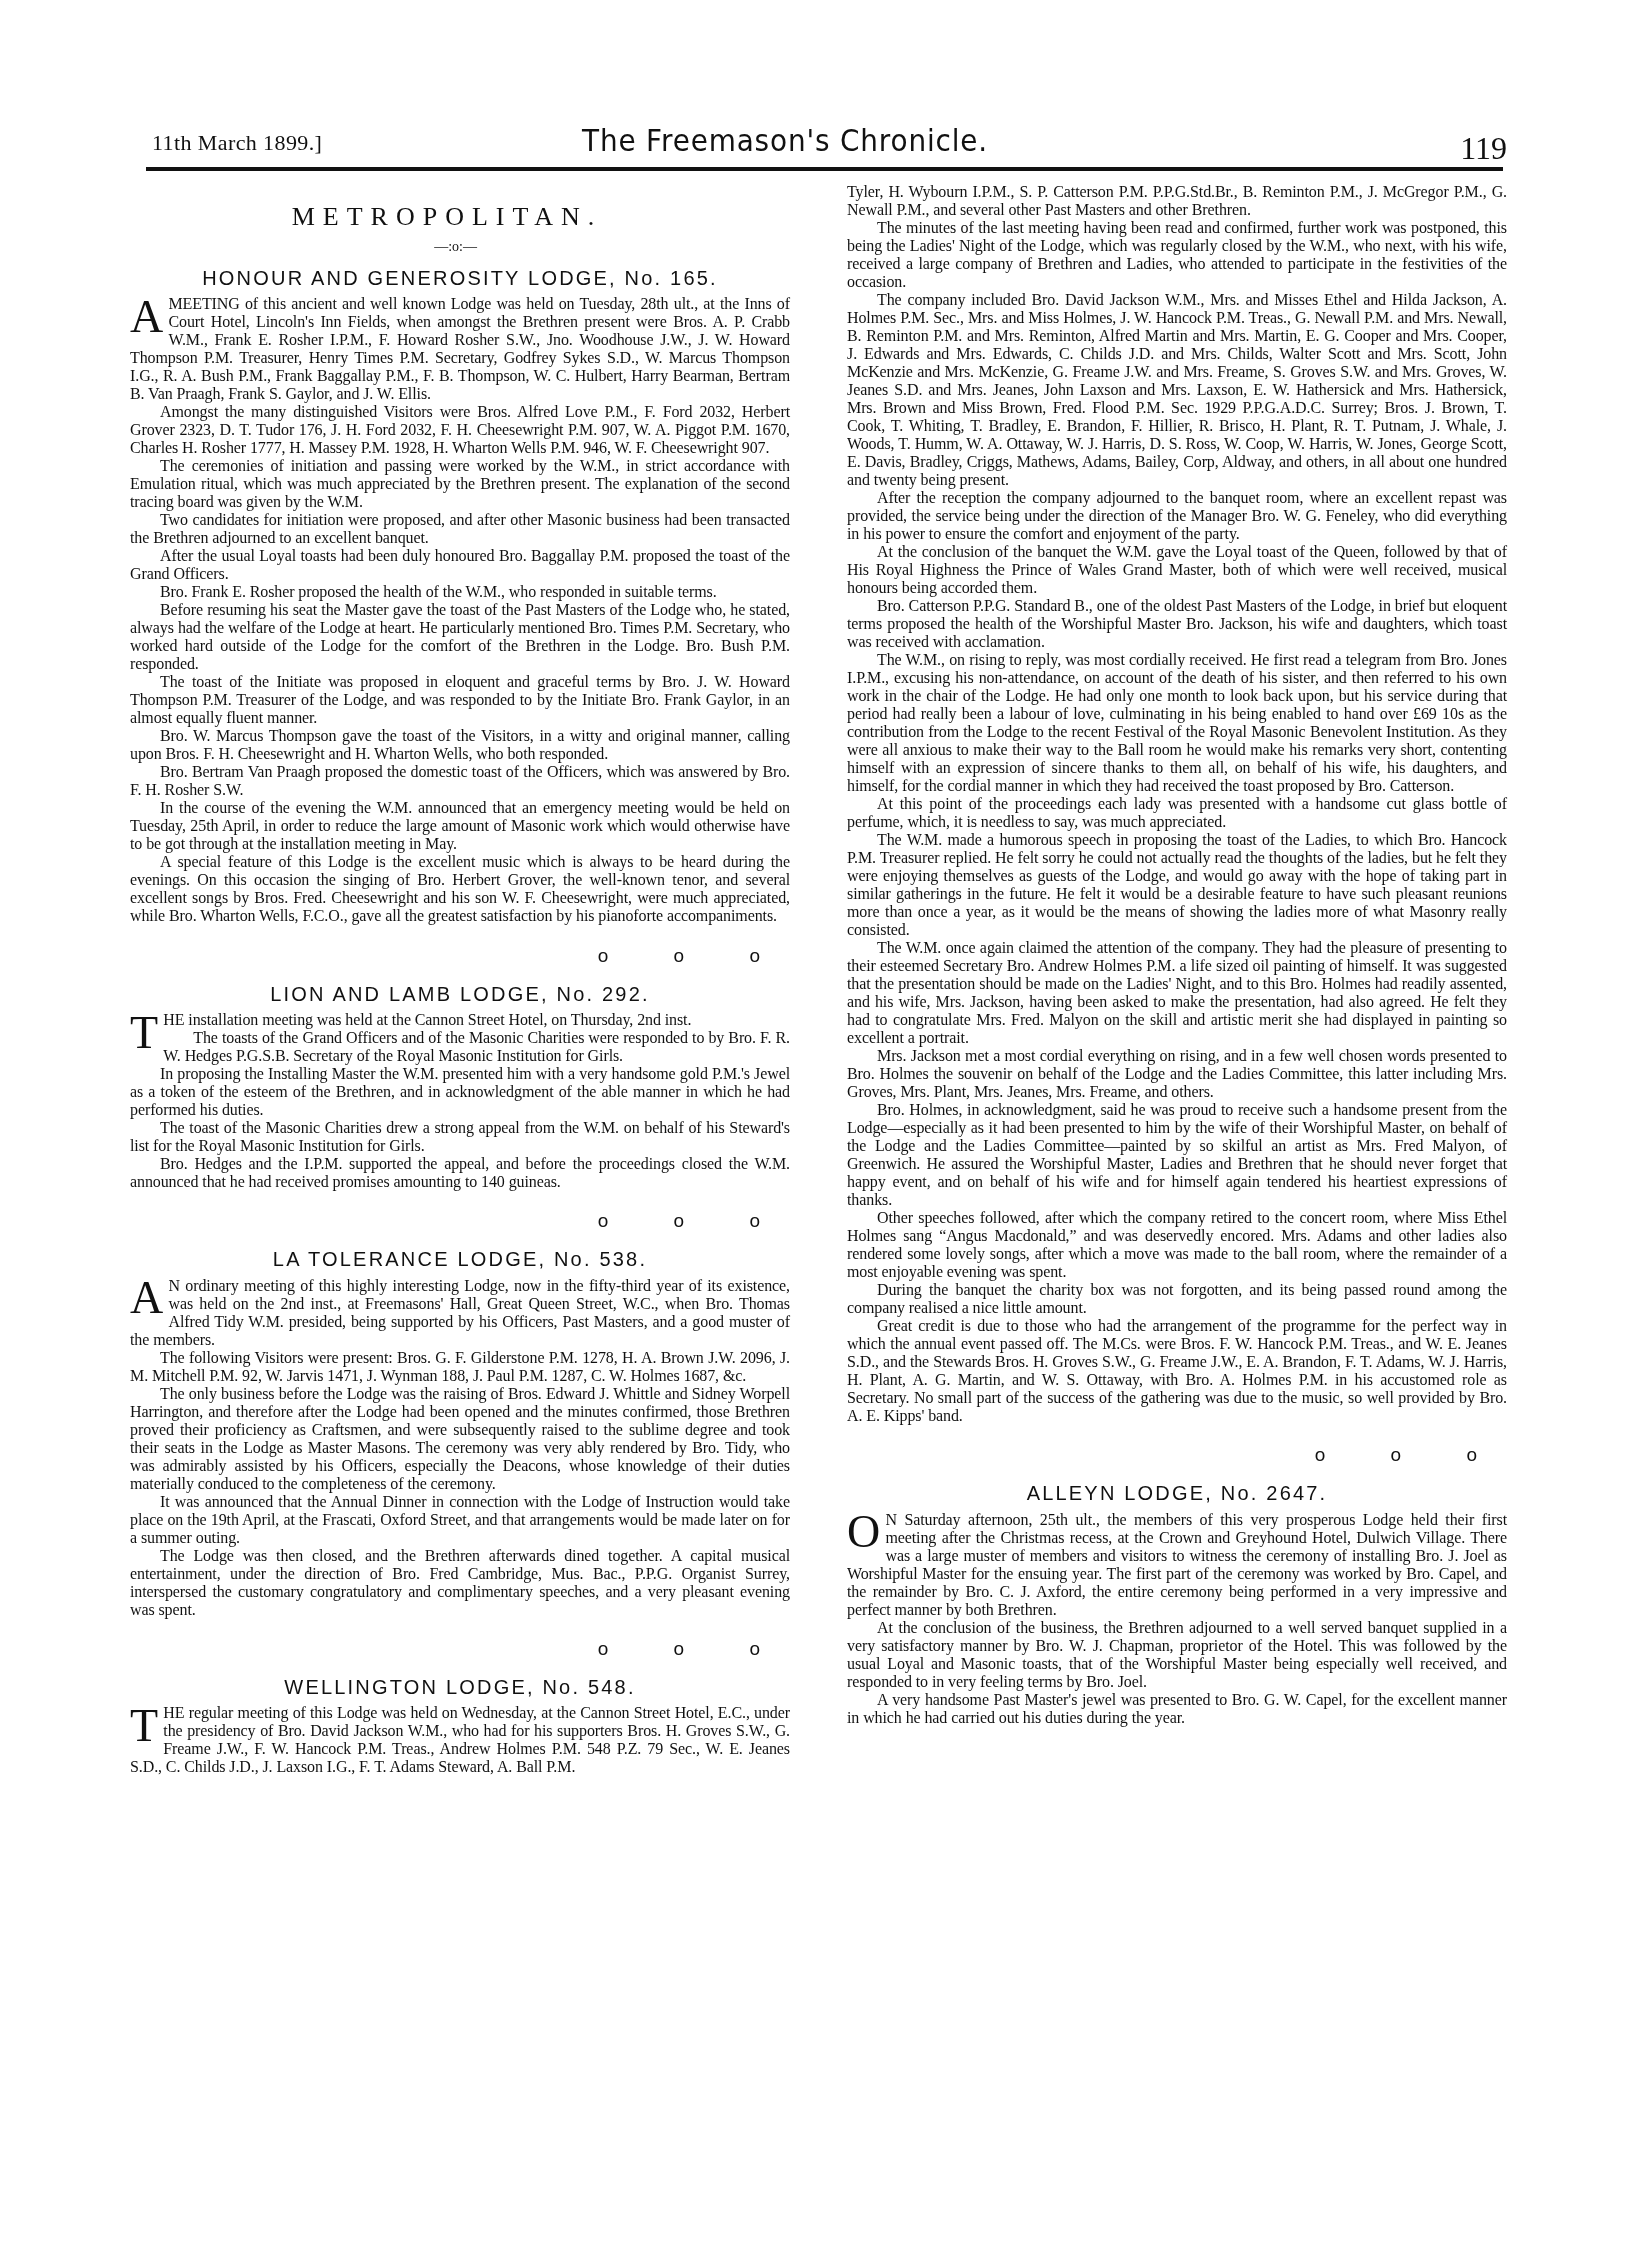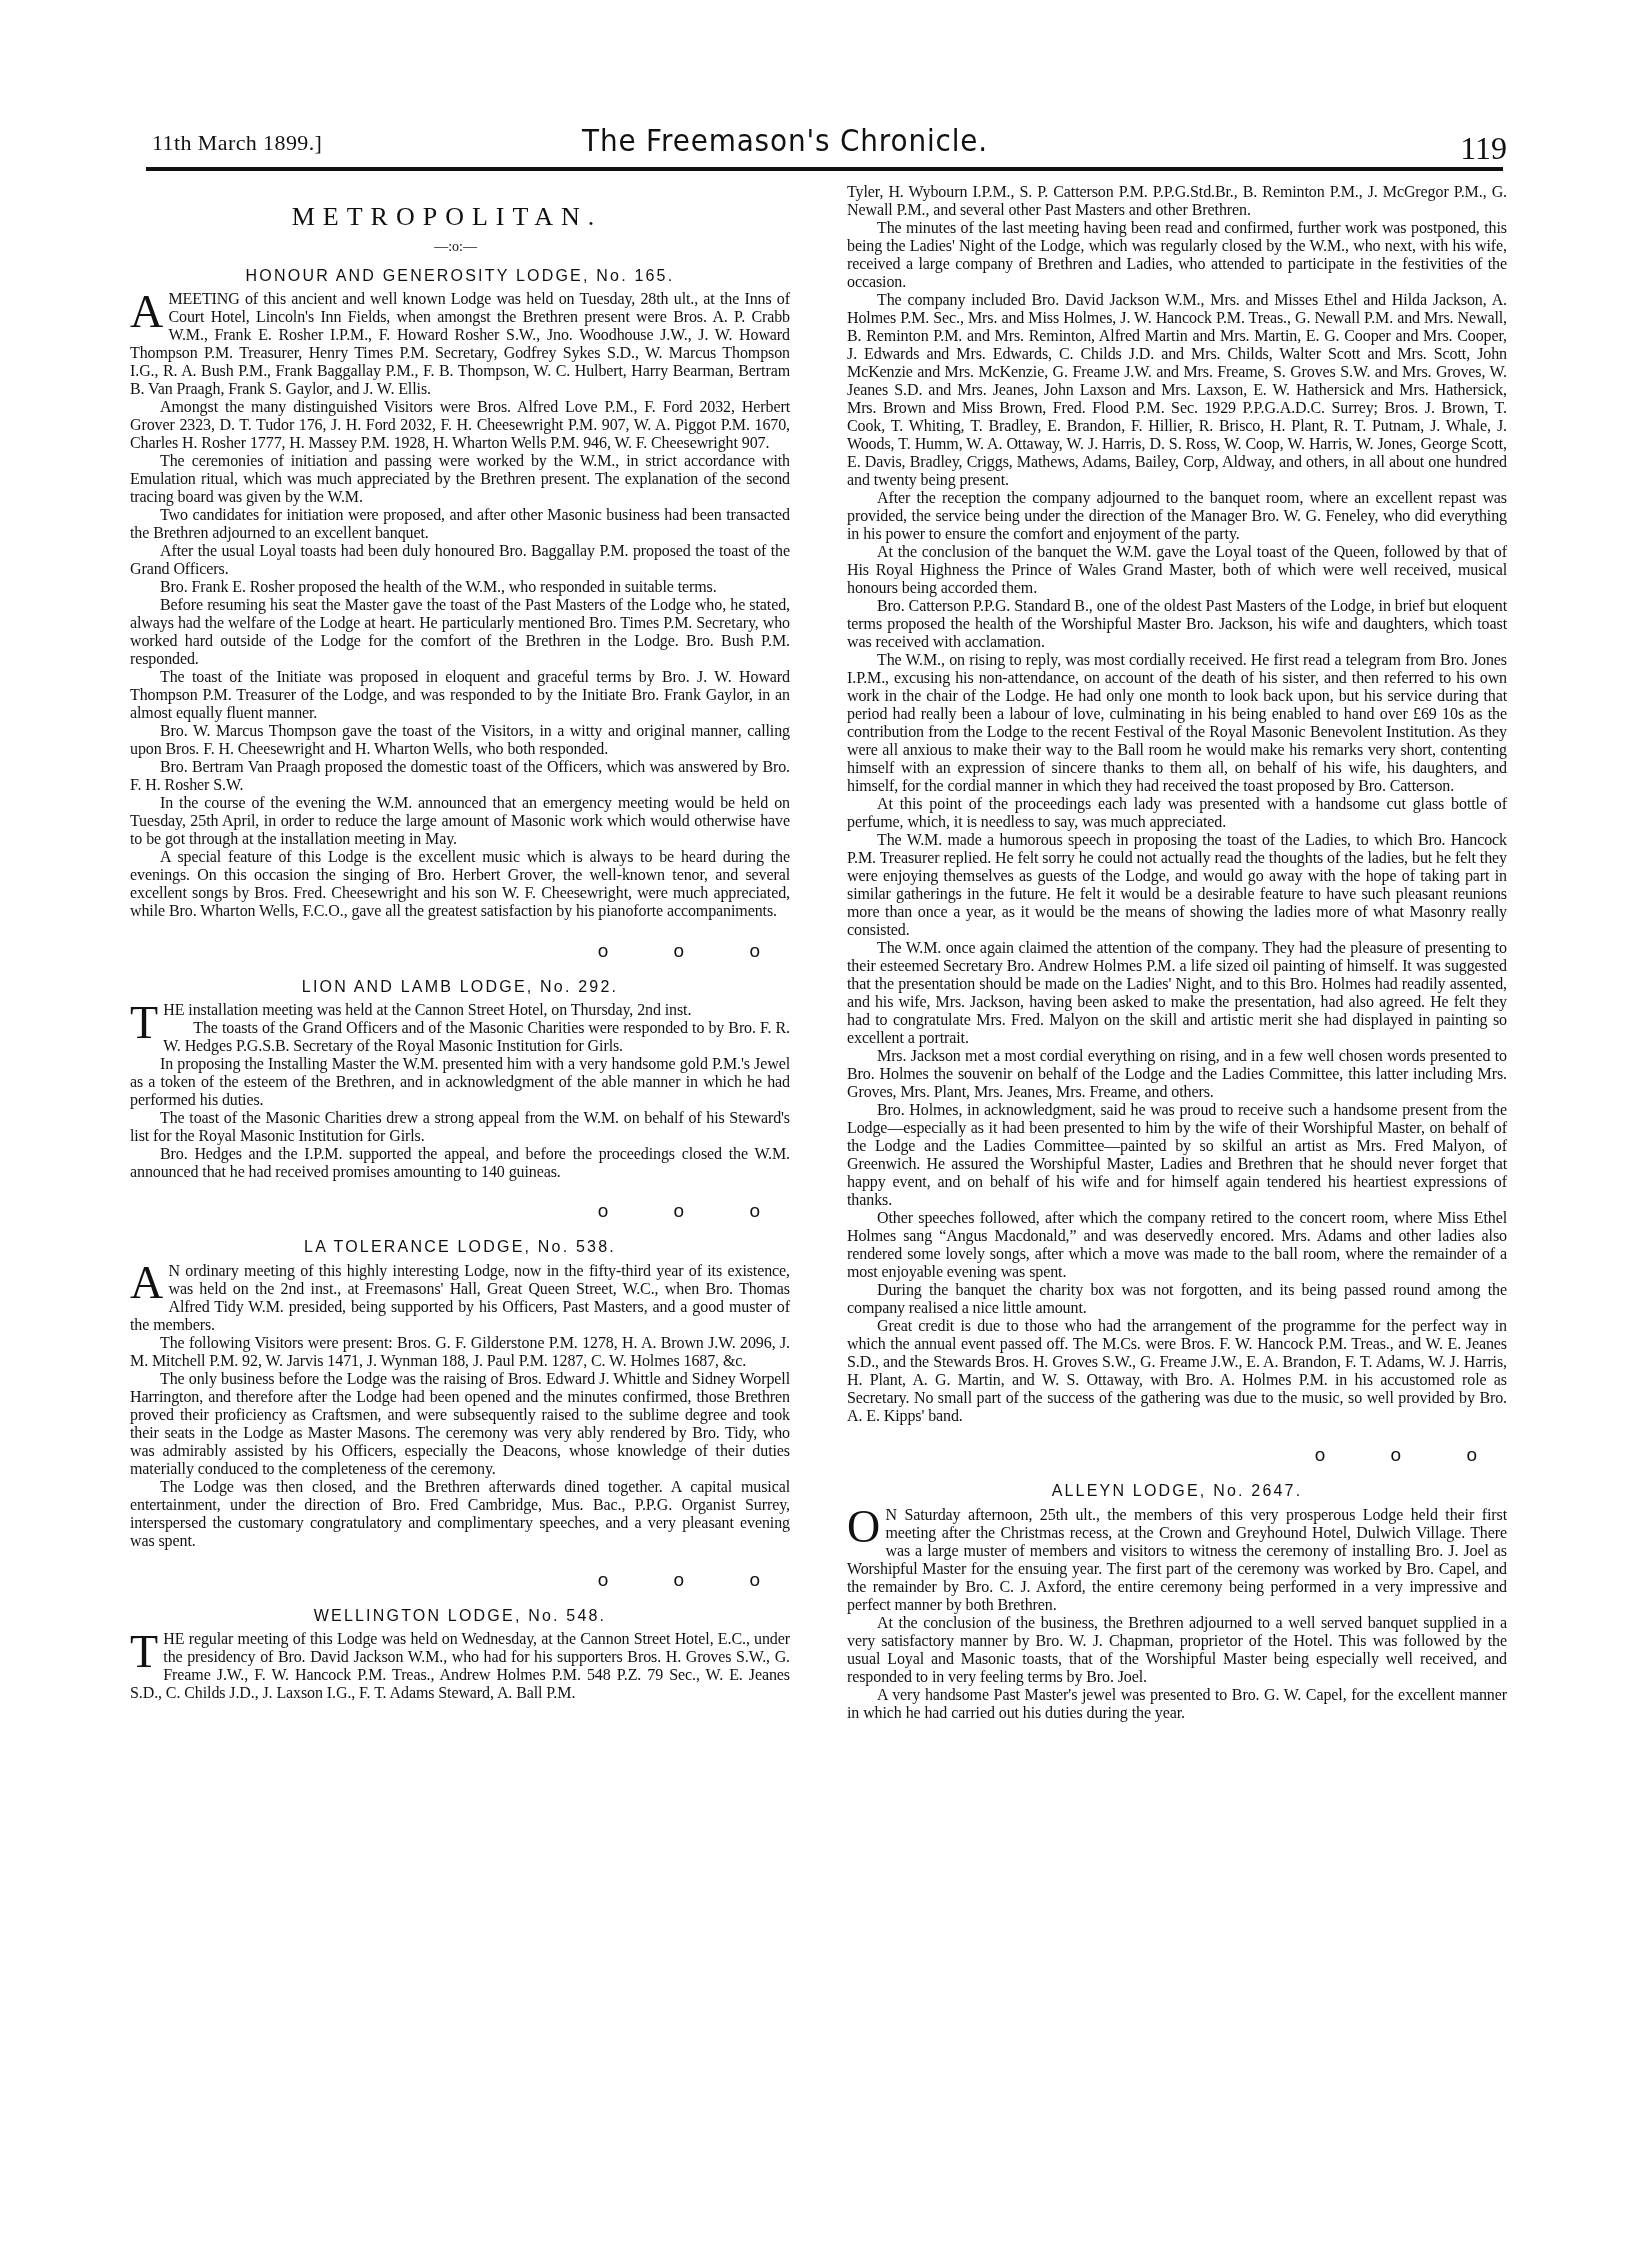--- a/index.html
+++ b/index.html
@@ -7,21 +7,21 @@
   .page-header { position:absolute; left:152px; top:123px; width:1355px; height:39px; }
   .hdr-date { position:absolute; left:0; top:7px; font-size:22px; letter-spacing:0.4px; }
   .hdr-title { position:absolute; left:430px; top:0; font-family:"DejaVu Sans","Liberation Sans",sans-serif; font-size:30px; letter-spacing:0.9px; transform:scaleX(0.93); transform-origin:left; }
   .hdr-page { position:absolute; right:0; top:7px; font-size:32px; }
   .hdr-rule { position:absolute; left:146px; top:167px; width:1357px; height:4.4px; background:#111; }
   .col { position:absolute; top:176px; width:660px; }
   .col-left { left:130px; top:200px; }
   .col-right { left:847px; top:183px; }
   .section-banner { text-align:center; font-size:26px; letter-spacing:8px; margin:1.8px 0 7px 0; padding-right:26px; }
   .sep-small { text-align:center; font-size:14px; margin:0 0 12.3px 0; padding-right:8.8px; }
-  .lodge-head { text-align:center; font-family:"Liberation Sans","DejaVu Sans",sans-serif; font-size:16px; letter-spacing:2.2px; margin:7px 0 5.3px 0; }
+  .lodge-head { text-align:center; font-family:"Liberation Sans","DejaVu Sans",sans-serif; font-size:20px; letter-spacing:2.2px; margin:7px 0 5.3px 0; }
   .para { font-size:16px; line-height:18px; text-align:justify; margin:0; text-indent:30px; letter-spacing:-0.1px; }
   .para.noindent { text-indent:0; }
   .dropcap { float:left; font-size:46px; line-height:35px; margin:1.8px 5.3px -1.8px 0; padding-top:1.8px; }
   .ornament { text-align:right; font-family:"Liberation Sans",sans-serif; font-size:19px; letter-spacing:30px; margin:19.3px 0 16px 0; padding-left:26px; }
 </style>
 </head>
 <body>
 
 <div class="page-header">
   <span class="hdr-date">11th March 1899.]</span>
@@ -59,20 +59,21 @@
     <p class="para">The toast of the Masonic Charities drew a strong appeal from the W.M. on behalf of his Steward's list for the Royal Masonic Institution for Girls.</p>
     <p class="para">Bro. Hedges and the I.P.M. supported the appeal, and before the proceedings closed the W.M. announced that he had received promises amounting to 140 guineas.</p>
   </div>
   <div class="ornament">o o o</div>
 
   <div>
     <div class="lodge-head">LA TOLERANCE LODGE, No. 538.</div>
     <p class="para noindent"><span class="dropcap">A</span><span>N ordinary meeting of this highly interesting Lodge, now in the fifty-third year of its existence, was held on the 2nd inst., at Freemasons' Hall, Great Queen Street, W.C., when Bro. Thomas Alfred Tidy W.M. presided, being supported by his Officers, Past Masters, and a good muster of the members.</span></p>
     <p class="para">The following Visitors were present: Bros. G. F. Gilderstone P.M. 1278, H. A. Brown J.W. 2096, J. M. Mitchell P.M. 92, W. Jarvis 1471, J. Wynman 188, J. Paul P.M. 1287, C. W. Holmes 1687, &amp;c.</p>
     <p class="para">The only business before the Lodge was the raising of Bros. Edward J. Whittle and Sidney Worpell Harrington, and therefore after the Lodge had been opened and the minutes confirmed, those Brethren proved their proficiency as Craftsmen, and were subsequently raised to the sublime degree and took their seats in the Lodge as Master Masons. The ceremony was very ably rendered by Bro. Tidy, who was admirably assisted by his Officers, especially the Deacons, whose knowledge of their duties materially conduced to the completeness of the ceremony.</p>
+    <p class="para">It was announced that the Annual Dinner in connection with the Lodge of Instruction would take place on the 19th April, at the Frascati, Oxford Street, and that arrangements would be made later on for a summer outing.</p>
     <p class="para">The Lodge was then closed, and the Brethren afterwards dined together. A capital musical entertainment, under the direction of Bro. Fred Cambridge, Mus. Bac., P.P.G. Organist Surrey, interspersed the customary congratulatory and complimentary speeches, and a very pleasant evening was spent.</p>
   </div>
   <div class="ornament">o o o</div>
 
   <div>
     <div class="lodge-head">WELLINGTON LODGE, No. 548.</div>
     <p class="para noindent"><span class="dropcap">T</span><span>HE regular meeting of this Lodge was held on Wednesday, at the Cannon Street Hotel, E.C., under the presidency of Bro. David Jackson W.M., who had for his supporters Bros. H. Groves S.W., G. Freame J.W., F. W. Hancock P.M. Treas., Andrew Holmes P.M. 548 P.Z. 79 Sec., W. E. Jeanes S.D., C. Childs J.D., J. Laxson I.G., F. T. Adams Steward, A. Ball P.M.</span></p>
   </div>
 </div>
 

